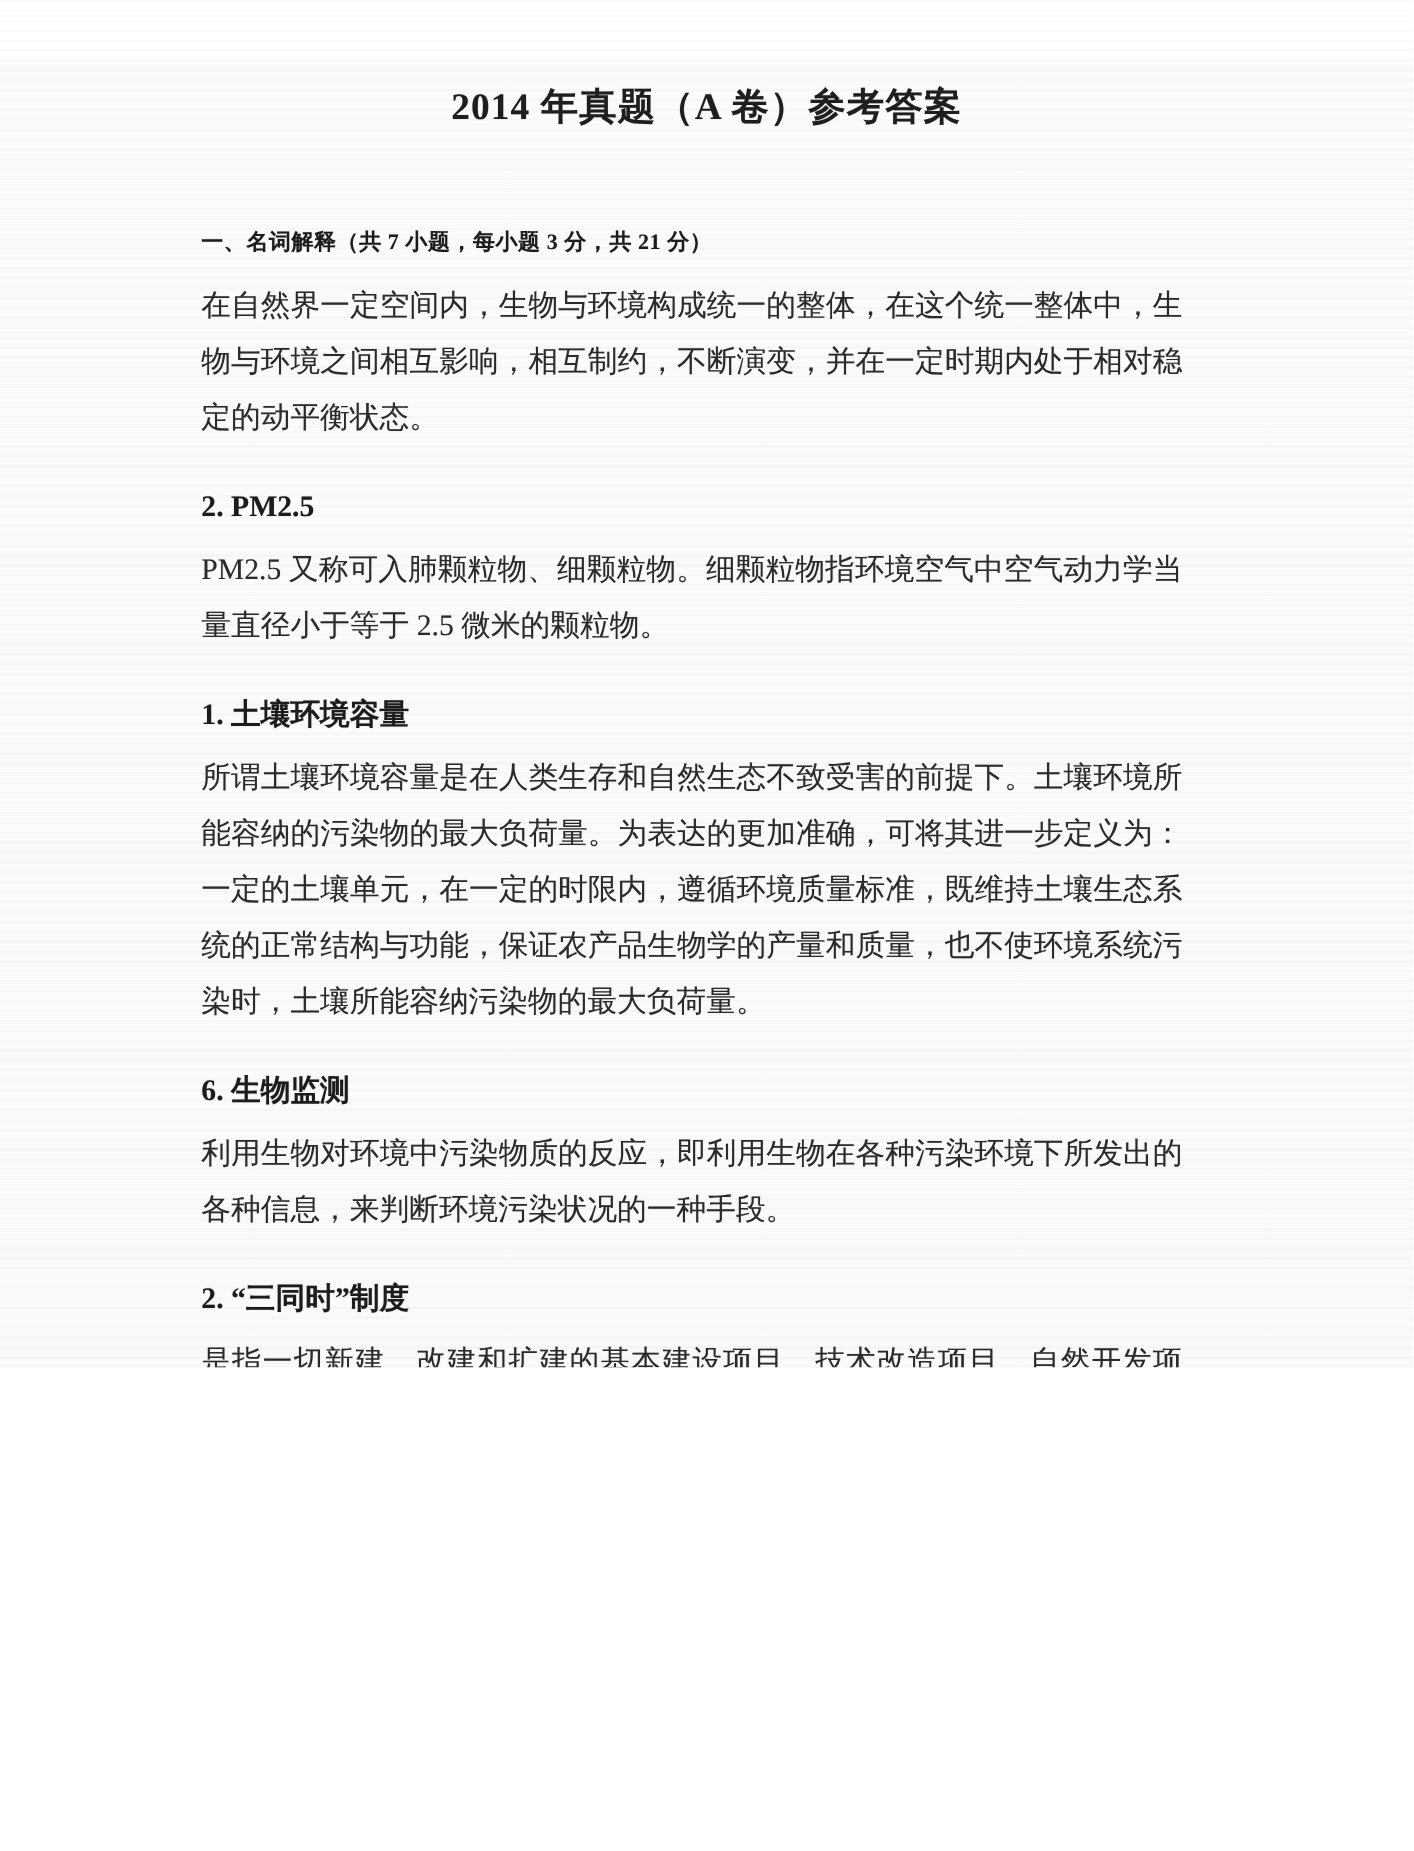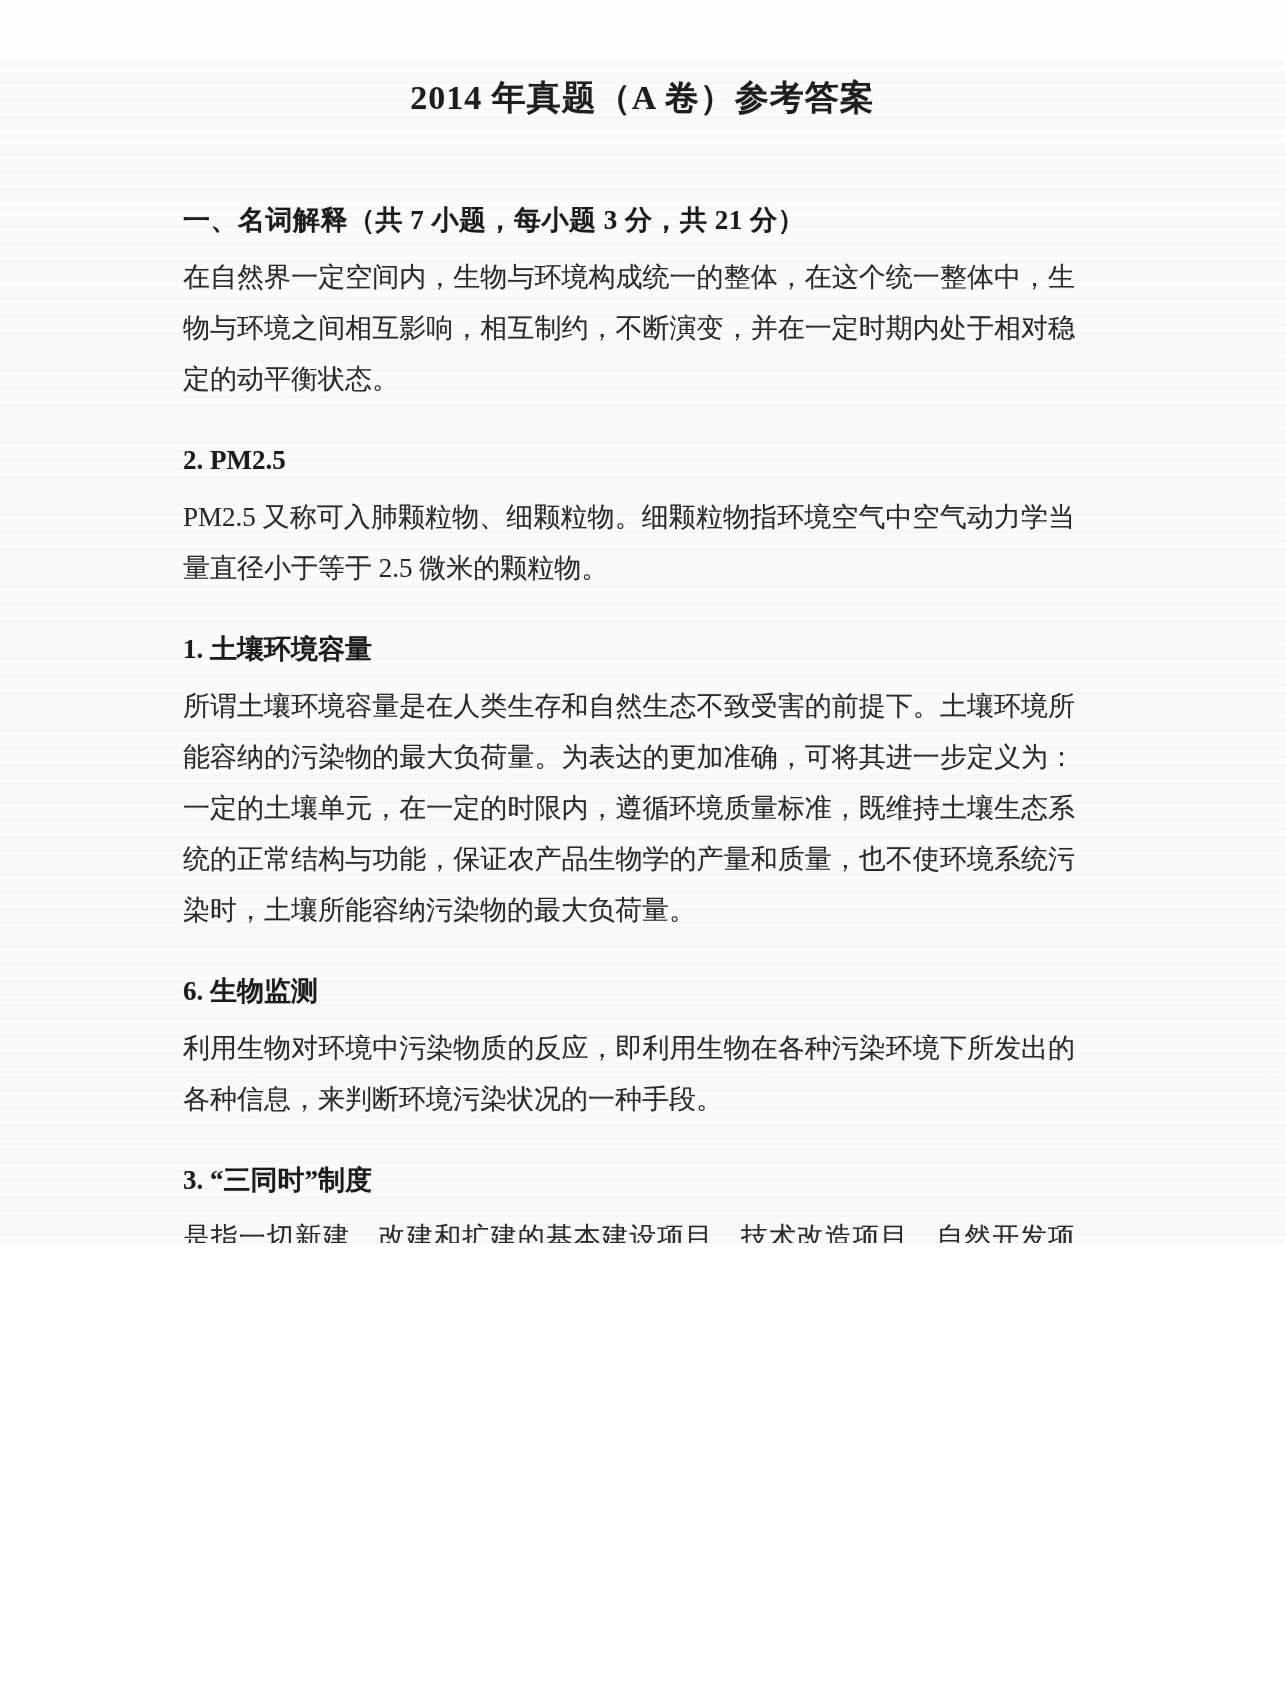--- a/index.html
+++ b/index.html
@@ -31,21 +31,21 @@
     letter-spacing: 1px;
     text-shadow: 0 0 1px rgba(30,30,30,0.35);
   }
   .content {
     margin-left: 183px;
     width: 892px;
     color: #272727;
   }
   .section-heading {
     margin-top: 78px;
-    font-size: 27px;
+    font-size: 20px;
     line-height: 40px;
     font-weight: bold;
     color: #1c1c1c;
     letter-spacing: 0.5px;
     text-shadow: 0 0 1px rgba(30,30,30,0.3);
   }
   .term-heading {
     margin-top: 35px;
     font-size: 27px;
     line-height: 40px;
@@ -90,18 +90,18 @@
       <div class="term-heading">1. 土壤环境容量</div>
       <div class="definition">所谓土壤环境容量是在人类生存和自然生态不致受害的前提下。土壤环境所能容纳的污染物的最大负荷量。为表达的更加准确，可将其进一步定义为：一定的土壤单元，在一定的时限内，遵循环境质量标准，既维持土壤生态系统的正常结构与功能，保证农产品生物学的产量和质量，也不使环境系统污染时，土壤所能容纳污染物的最大负荷量。</div>
     </div>
 
     <div>
       <div class="term-heading">6. 生物监测</div>
       <div class="definition">利用生物对环境中污染物质的反应，即利用生物在各种污染环境下所发出的各种信息，来判断环境污染状况的一种手段。</div>
     </div>
 
     <div>
-      <div class="term-heading">3. “三同时”制度</div>
+      <div class="term-heading">2. “三同时”制度</div>
       <div class="definition">是指一切新建、改建和扩建的基本建设项目、技术改造项目、自然开发项目，以及可能对环境造成污染和破坏的其他工程建设项目，其中防治污染和其他公害的设施和其他环境保护设施，必须与主体工程同时设计、同时施工、同时投产使用的制度。</div>
     </div>
 
   </div>
 </div>
 
 </body></html>

